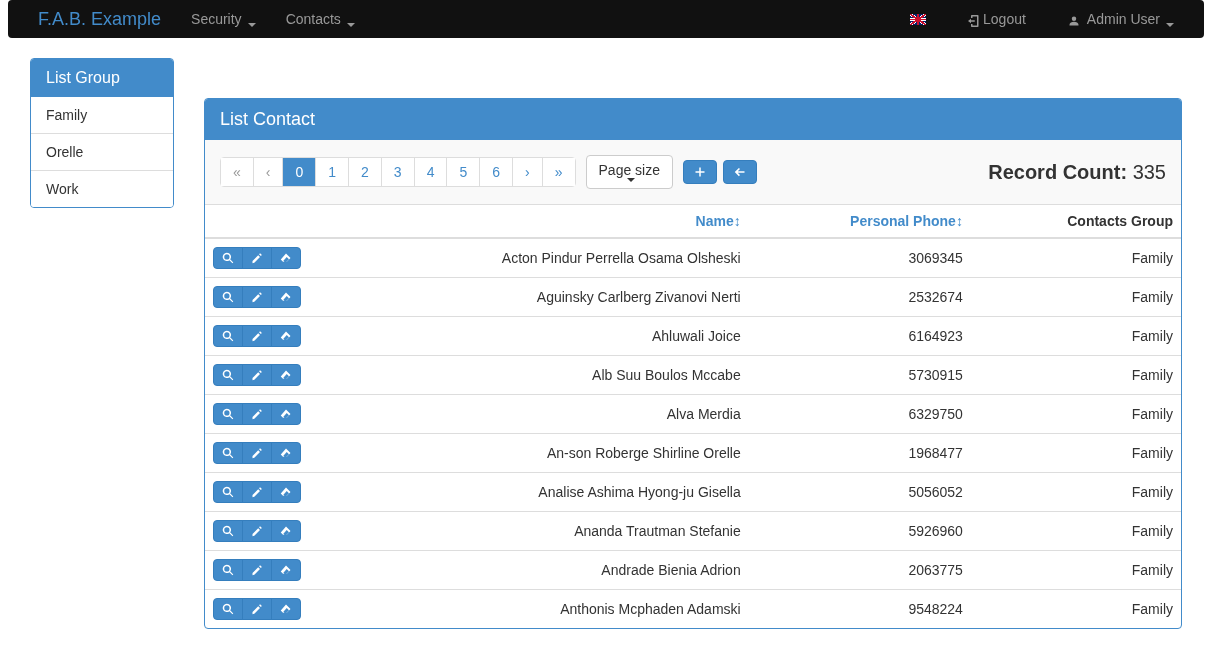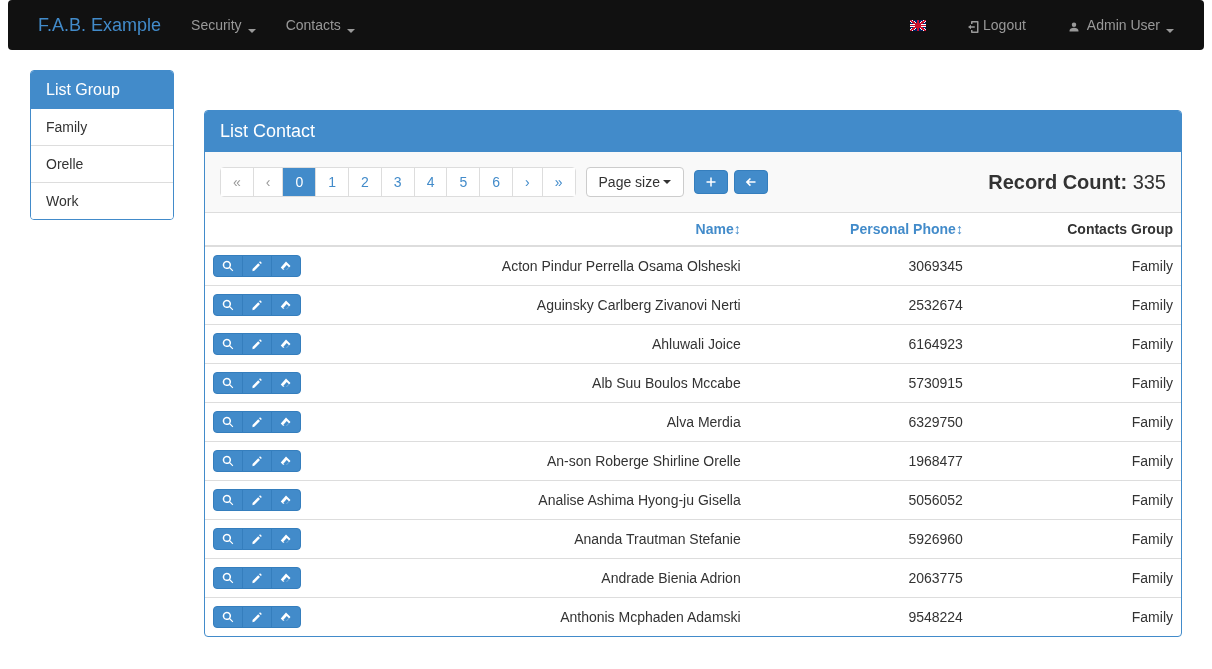--- a/index.html
+++ b/index.html
@@ -1,18 +1,18 @@
 <!DOCTYPE html>
 <html><head>
   <meta charset="utf-8">
   <style>
     * { box-sizing: border-box; margin: 0; padding: 0; }
     body { font-family: "Helvetica Neue", Helvetica, Arial, sans-serif; font-size: 14px; color: #333; background: #fff; }
     
-    .navbar { background: #111; border-radius: 4px; margin: 0 8px; height: 50px; display: flex; align-items: center; padding: 0 15px; justify-content: space-between; }
+    .navbar { background: #111; border-radius: 4px; margin: 0 8px; height: 38px; display: flex; align-items: center; padding: 0 15px; justify-content: space-between; }
     .navbar-left { display: flex; align-items: center; gap: 0; }
     .navbar-brand { color: #428bca; font-size: 18px; padding: 15px; text-decoration: none; }
     .nav-item { color: #999; padding: 15px; cursor: pointer; display: flex; align-items: flex-end; gap: 3px; }
     .navbar-right { display: flex; align-items: center; gap: 12px; }
     .caret { display: inline-block; width: 0; height: 0; border-left: 4px solid transparent; border-right: 4px solid transparent; border-top: 4px solid currentColor; margin-left: 3px; }
     
     .flag { width: 16px; height: 11px; display: inline-block; background: linear-gradient(to bottom, #012169 0%, #012169 100%); position: relative; margin: 0 15px; }
     .flag::before { content: ""; position: absolute; inset: 0; background: linear-gradient(to bottom right, transparent 42%, #fff 42%, #fff 58%, transparent 58%), linear-gradient(to bottom left, transparent 42%, #fff 42%, #fff 58%, transparent 58%), linear-gradient(to bottom, transparent 38%, #fff 38%, #fff 62%, transparent 62%), linear-gradient(to right, transparent 42%, #fff 42%, #fff 58%, transparent 58%); }
     .flag::after { content: ""; position: absolute; inset: 0; background: linear-gradient(to bottom right, transparent 45%, #C8102E 45%, #C8102E 55%, transparent 55%), linear-gradient(to bottom left, transparent 45%, #C8102E 45%, #C8102E 55%, transparent 55%), linear-gradient(to bottom, transparent 42%, #C8102E 42%, #C8102E 58%, transparent 58%), linear-gradient(to right, transparent 45%, #C8102E 45%, #C8102E 55%, transparent 55%); }
     
@@ -33,21 +33,21 @@
     .toolbar-left { display: flex; align-items: center; gap: 10px; }
     
     .pagination { display: flex; list-style: none; }
     .pagination li { border: 1px solid #ddd; margin-left: -1px; }
     .pagination li:first-child { border-radius: 4px 0 0 4px; margin-left: 0; }
     .pagination li:last-child { border-radius: 0 4px 4px 0; }
     .pagination li a { display: block; padding: 6px 12px; color: #428bca; text-decoration: none; background: #fff; cursor: pointer; }
     .pagination li.active a { background: #428bca; color: #fff; border-color: #428bca; }
     .pagination li.disabled a { color: #999; cursor: not-allowed; }
     
-    .btn { display: inline-flex; align-items: center; padding: 6px 12px; border: 1px solid #ccc; border-radius: 4px; background: #fff; cursor: pointer; font-size: 14px; color: #333; }
+    .btn { display: inline-flex; align-items: center; padding: 6px 12px; border: 1px solid #ccc; border-radius: 4px; background: #fff; cursor: pointer; font-size: 14px; color: #333; flex-direction: column; }
     .btn-sm { padding: 5px 10px; font-size: 12px; }
     .btn-primary { background: #428bca; border-color: #357ebd; color: #fff; }
     .btn-group { display: flex; }
     .btn-group .btn { border-radius: 0; margin-left: -1px; }
     .btn-group .btn:first-child { border-radius: 4px 0 0 4px; margin-left: 0; }
     .btn-group .btn:last-child { border-radius: 0 4px 4px 0; }
     
     .action-group { display: flex; gap: 6px; }
     
     .record-count { font-size: 20px; }

